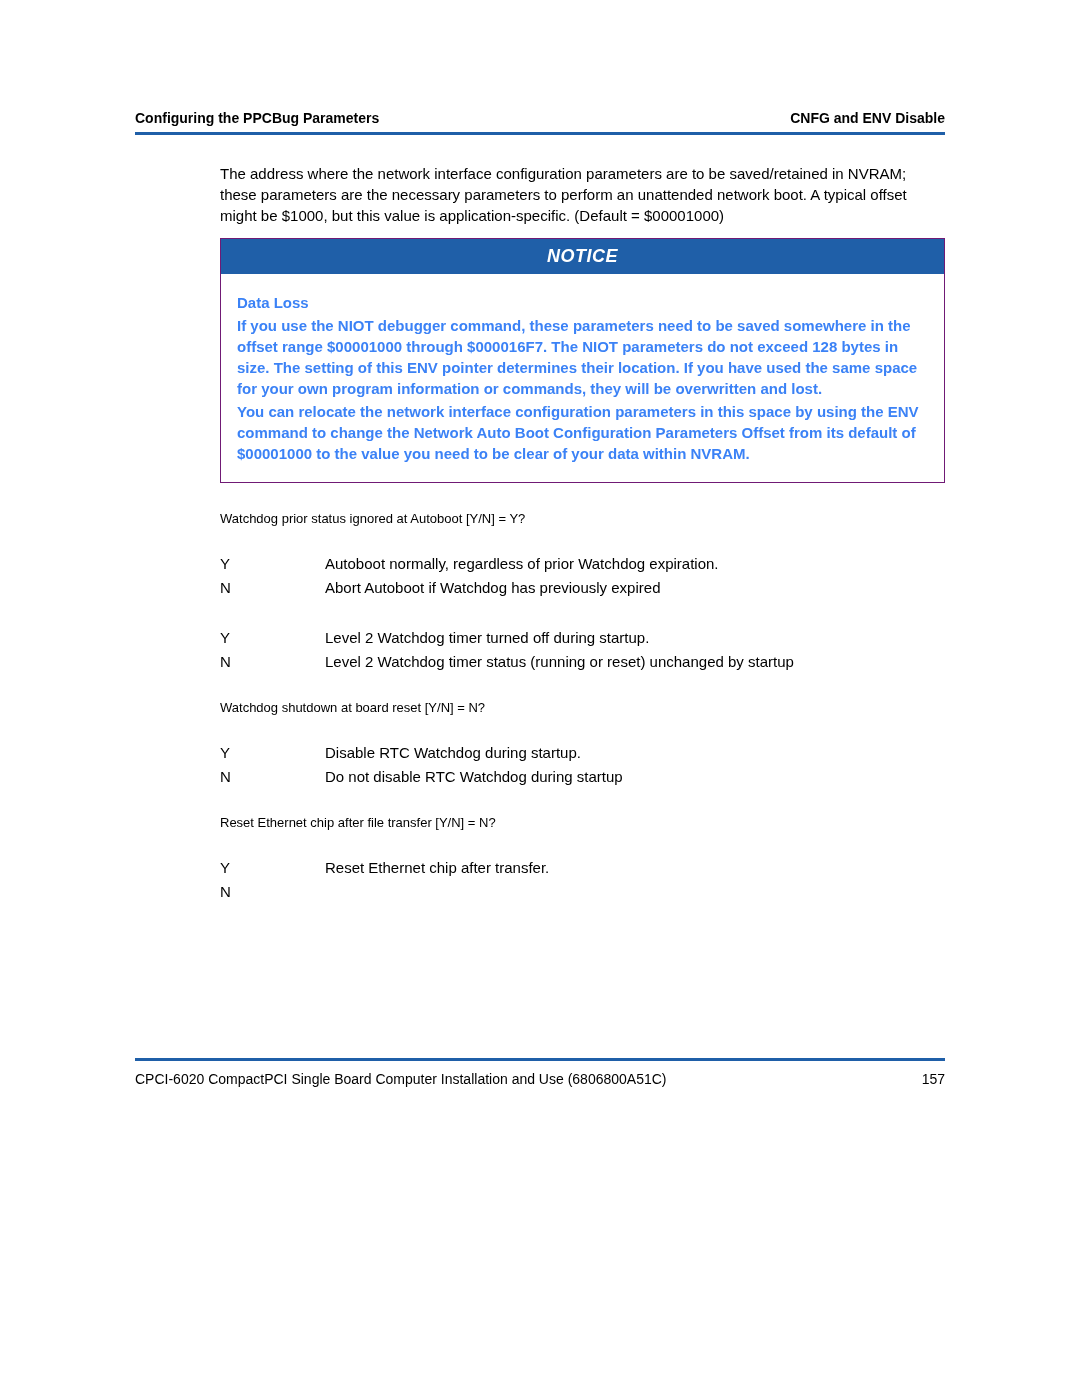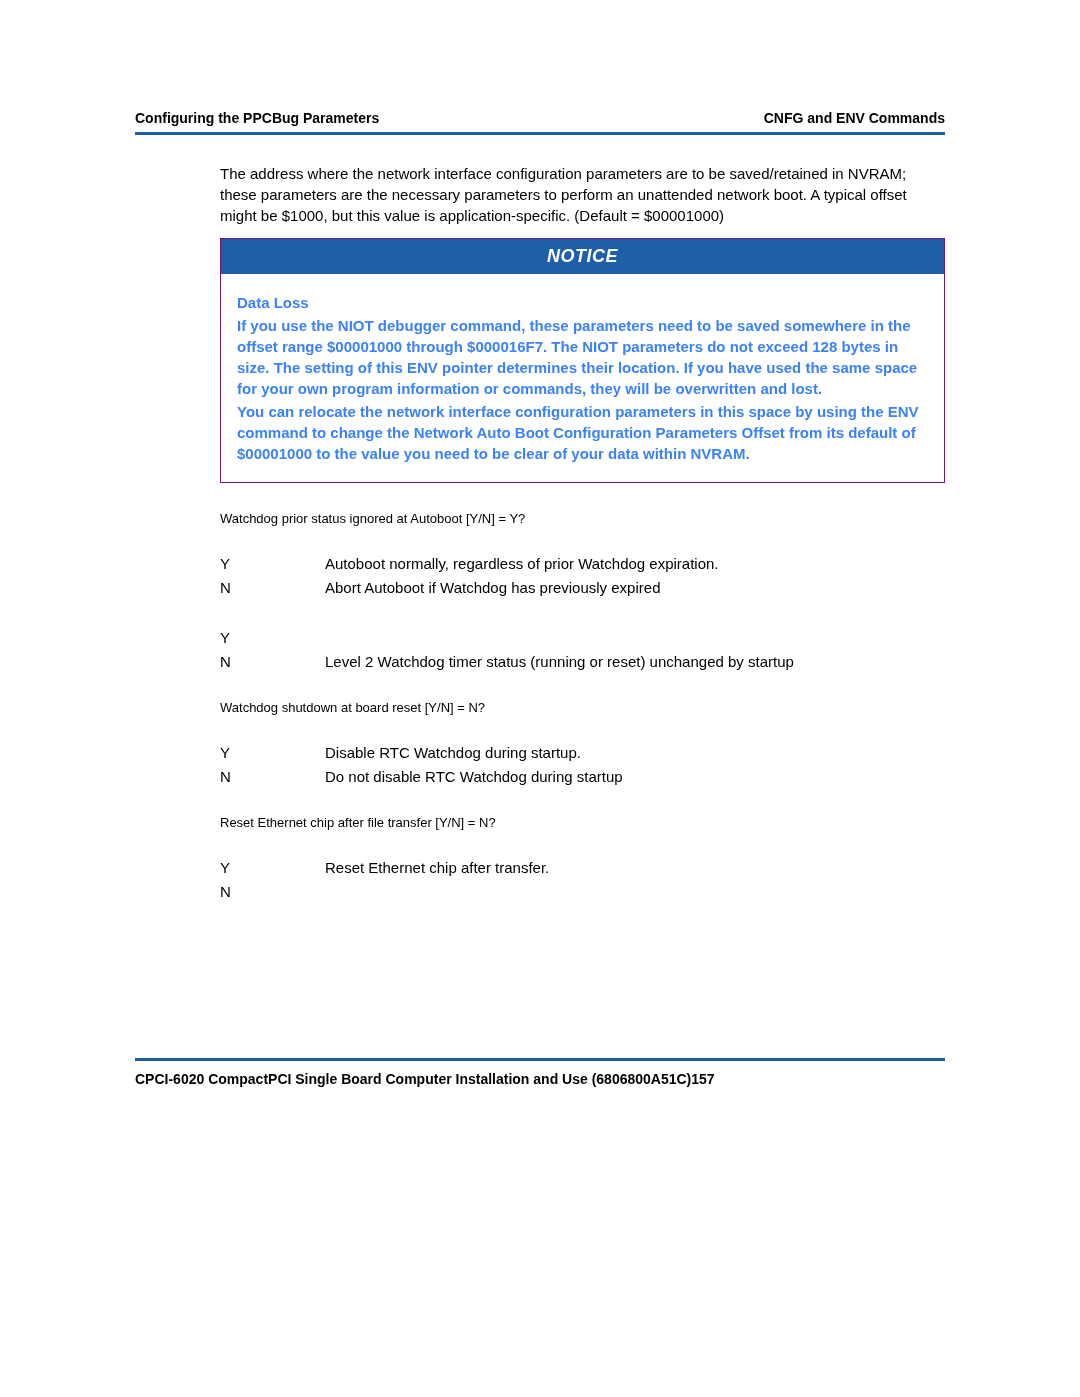--- a/index.html
+++ b/index.html
@@ -97,33 +97,34 @@
     right: 135px;
     bottom: 80px;
   }
   .footer-rule {
     height: 3px;
     background: #1f5fa8;
     margin-bottom: 10px;
   }
   .footer-row {
     display: flex;
+    justify-content: space-between;
     align-items: baseline;
     font-size: 14px;
-    font-weight: bold;
+    font-weight: normal;
   }
 </style>
 </head>
 <body>
 
 <div class="page">
 
   <div class="header-row">
     <span>Configuring the PPCBug Parameters</span>
-    <span>CNFG and ENV Commands</span>
+    <span>CNFG and ENV Disable</span>
   </div>
   <div class="header-rule"></div>
 
   <div class="body-indent">
 
     <div class="para">The address where the network interface configuration parameters are to be saved/retained in NVRAM; these parameters are the necessary parameters to perform an unattended network boot. A typical offset might be $1000, but this value is application-specific. (Default = $00001000)</div>
 
     <div class="notice-box">
       <div class="notice-bar">NOTICE</div>
       <div class="notice-body">
@@ -141,20 +142,21 @@
       </div>
       <div class="opt-row">
         <div class="opt-key">N</div>
         <div class="opt-val">Abort Autoboot if Watchdog has previously expired</div>
       </div>
     </div>
 
     <div class="opt-table">
       <div class="opt-row">
         <div class="opt-key">Y</div>
+        <div class="opt-val">Level 2 Watchdog timer turned off during startup.</div>
       </div>
       <div class="opt-row">
         <div class="opt-key">N</div>
         <div class="opt-val">Level 2 Watchdog timer status (running or reset) unchanged by startup</div>
       </div>
     </div>
 
     <div class="mono">Watchdog shutdown at board reset [Y/N] = N?</div>
     <div class="opt-table">
       <div class="opt-row">

